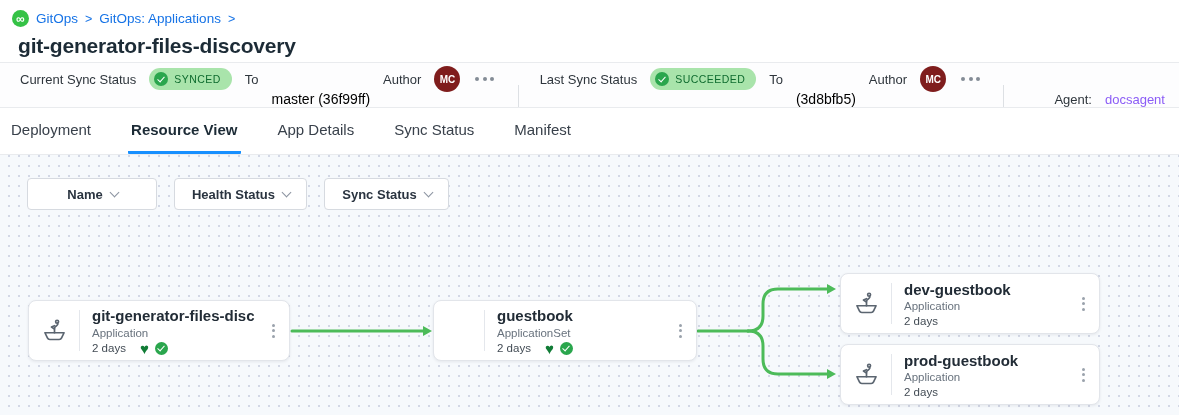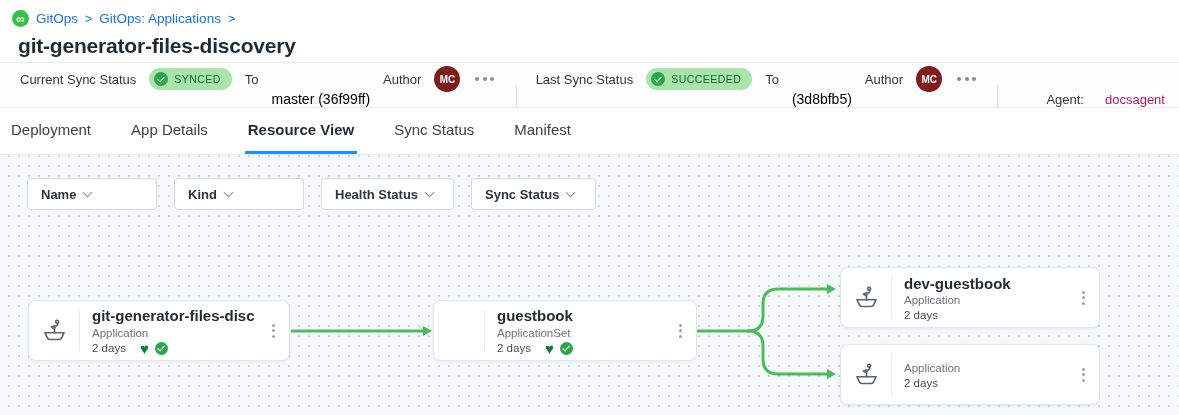--- a/index.html
+++ b/index.html
@@ -51,21 +51,21 @@
   .commit-link { color: #000000; font-weight: 400; font-size: 14px; cursor: pointer; text-decoration: none; margin-top: 40px; }
   .avatar {
     width: 26px; height: 26px; border-radius: 50%; background: #7f1d1d;
     color: #fff; font-size: 10px; font-weight: 700;
     display: flex; align-items: center; justify-content: center;
   }
   .hmore { display: flex; gap: 3.5px; cursor: pointer; padding: 4px 2px; }
   .hmore i { width: 4px; height: 4px; border-radius: 50%; background: #848c96; }
   .vr { width: 1px; height: 22px; background: #dde0e4; }
   .agent-label { color: #2f363d; margin-left: 29px; }
-  .agent-value { color: #be185d; margin-left: 8px; }
+  .agent-value { color: #8b5cf6; }
 
   
   .tabsbar {
     height: 47px; border-bottom: 1px solid #e9ebee; background: #fff;
     display: flex; align-items: stretch; gap: 34px; padding-left: 8px;
     font-size: 15px; color: #39414b;
   }
   .tab { display: flex; align-items: center; padding: 0 3px; border-bottom: 3px solid transparent; cursor: pointer; }
   .tab.active { font-weight: 700; color: #1c2b36; border-bottom-color: #1890ff; border-radius: 1px; }
   .tab.disabled { color: #b3bac2; cursor: default; }
@@ -73,21 +73,21 @@
   
   .graph {
     position: relative; height: 260px;
     background-color: #f6f9fc;
     background-image: radial-gradient(circle, #d3d8e6 1px, rgba(0,0,0,0) 1.35px);
     background-size: 10px 10px; background-position: 4px 6px;
   }
   .filters { position: absolute; top: 23px; left: 27px; display: flex; gap: 17px; }
   .filter {
     height: 32px; background: #fff; border: 1px solid #d6dae0; border-radius: 4px;
-    display: flex; align-items: center; justify-content: flex-start;
+    display: flex; align-items: center; justify-content: center;
     padding: 0 12px 0 13px; font-size: 13px; font-weight: 600; color: #2a3440; cursor: pointer;
   }
   .filter.w1 { width: 130px; } .filter.w2 { width: 130px; }
   .filter.w3 { width: 133px; } .filter.w4 { width: 125px; }
   .chev {
     width: 7px; height: 7px; margin: -3px 0 0 8px; flex: none;
     border-right: 1.7px solid #8b93a0; border-bottom: 1.7px solid #8b93a0;
     transform: rotate(45deg);
   }
 
@@ -159,22 +159,22 @@
   </div>
   <span class="vr"></span>
   <div class="sb-group">
     <span class="agent-label">Agent:</span>
     <span class="agent-value">docsagent</span>
   </div>
 </div>
 
 <div class="tabsbar">
   <div class="tab">Deployment</div>
+  <div class="tab active">Resource View</div>
   <div class="tab">App Details</div>
-  <div class="tab active">Resource View</div>
   <div class="tab">Sync Status</div>
   <div class="tab">Manifest</div>
 </div>
 
 <div class="graph">
 
   <svg class="edges" width="1179" height="260" viewBox="0 0 1179 260">
     <g stroke="#4cbb59" stroke-width="3" fill="none" stroke-linecap="round">
       <path d="M292 176 L423 176"></path>
       <path d="M698 176 L748 176"></path>
@@ -186,24 +186,20 @@
       <polygon points="827,129 836,134 827,139"></polygon>
       <polygon points="827,214 836,219 827,224"></polygon>
     </g>
   </svg>
 
   <div class="filters">
     <div class="filter w1">
       <span>Name</span>
       <span class="chev"></span>
     </div>
-    <div class="filter w2">
-      <span>Kind</span>
-      <span class="chev"></span>
-    </div>
     <div class="filter w3">
       <span>Health Status</span>
       <span class="chev"></span>
     </div>
     <div class="filter w4">
       <span>Sync Status</span>
       <span class="chev"></span>
     </div>
   </div>
 
@@ -245,21 +241,21 @@
         <span class="mini-check"></span>
       </div>
     </div>
     <div class="node-kebab">
         <i></i>
         <i></i>
         <i></i>
       </div>
   </div>
 
-  <div class="node" style="left:840px; top:112px; width:260px;">
+  <div class="node" style="left:840px; top:118px; width:260px;">
     <div class="node-iconcol">
       <svg width="27" height="27" viewBox="0 0 24 24" fill="none" stroke="#5b6570" stroke-width="1.5" stroke-linecap="round" stroke-linejoin="round">
         <path d="M3.5 14h17l-2.2 4.6c-.4.9-1.2 1.4-2.1 1.4H7.8c-.9 0-1.7-.5-2.1-1.4L3.5 14z"></path>
         <path d="M12 14v-3.8c0-1.7 1.3-2 2.2-2.7.8-.6.9-1.3.5-2"></path>
         <circle cx="14.3" cy="4.2" r="1.3"></circle>
         <path d="M12 10.6 9.3 8.9 12 7.7"></path>
       </svg>
     </div>
     <div class="node-sep"></div>
     <div class="node-main">
@@ -280,20 +276,21 @@
     <div class="node-iconcol">
       <svg width="27" height="27" viewBox="0 0 24 24" fill="none" stroke="#5b6570" stroke-width="1.5" stroke-linecap="round" stroke-linejoin="round">
         <path d="M3.5 14h17l-2.2 4.6c-.4.9-1.2 1.4-2.1 1.4H7.8c-.9 0-1.7-.5-2.1-1.4L3.5 14z"></path>
         <path d="M12 14v-3.8c0-1.7 1.3-2 2.2-2.7.8-.6.9-1.3.5-2"></path>
         <circle cx="14.3" cy="4.2" r="1.3"></circle>
         <path d="M12 10.6 9.3 8.9 12 7.7"></path>
       </svg>
     </div>
     <div class="node-sep"></div>
     <div class="node-main">
+      <div class="node-title">prod-guestbook</div>
       <div class="node-kind">Application</div>
       <div class="node-meta">
         <span>2 days</span>
       </div>
     </div>
     <div class="node-kebab">
         <i></i>
         <i></i>
         <i></i>
       </div>

